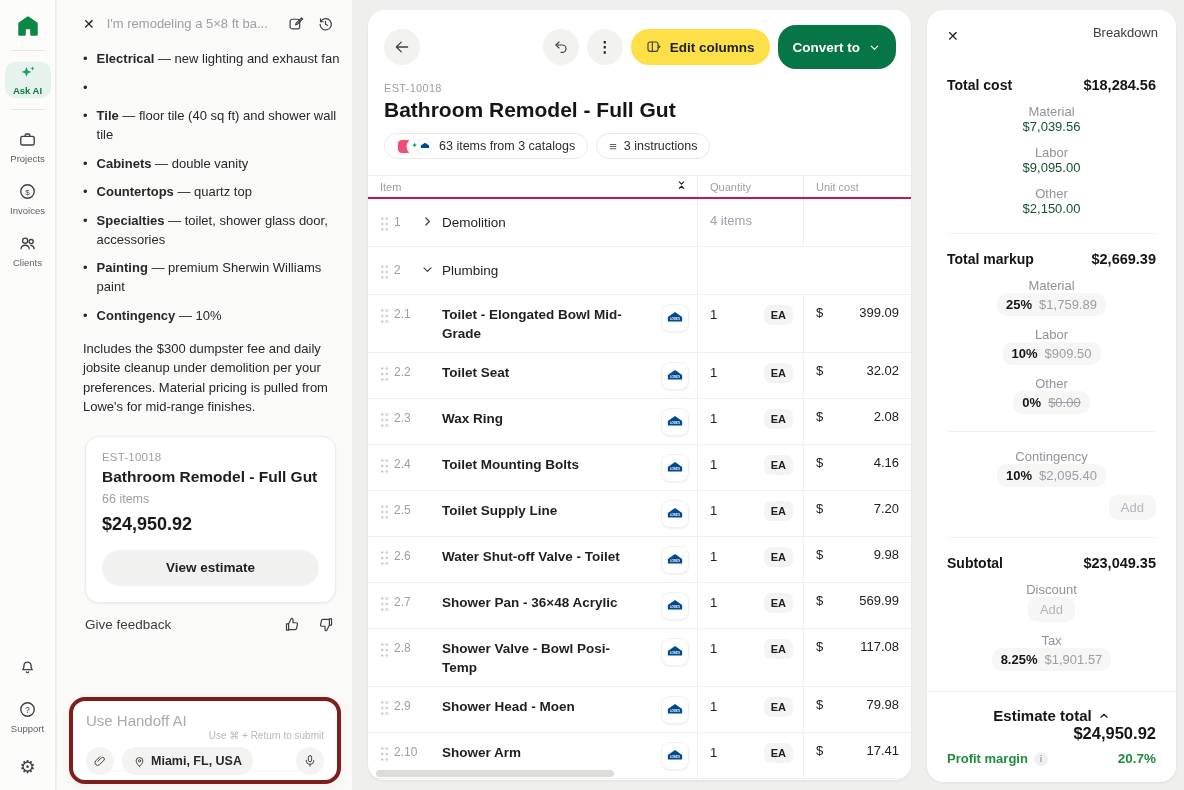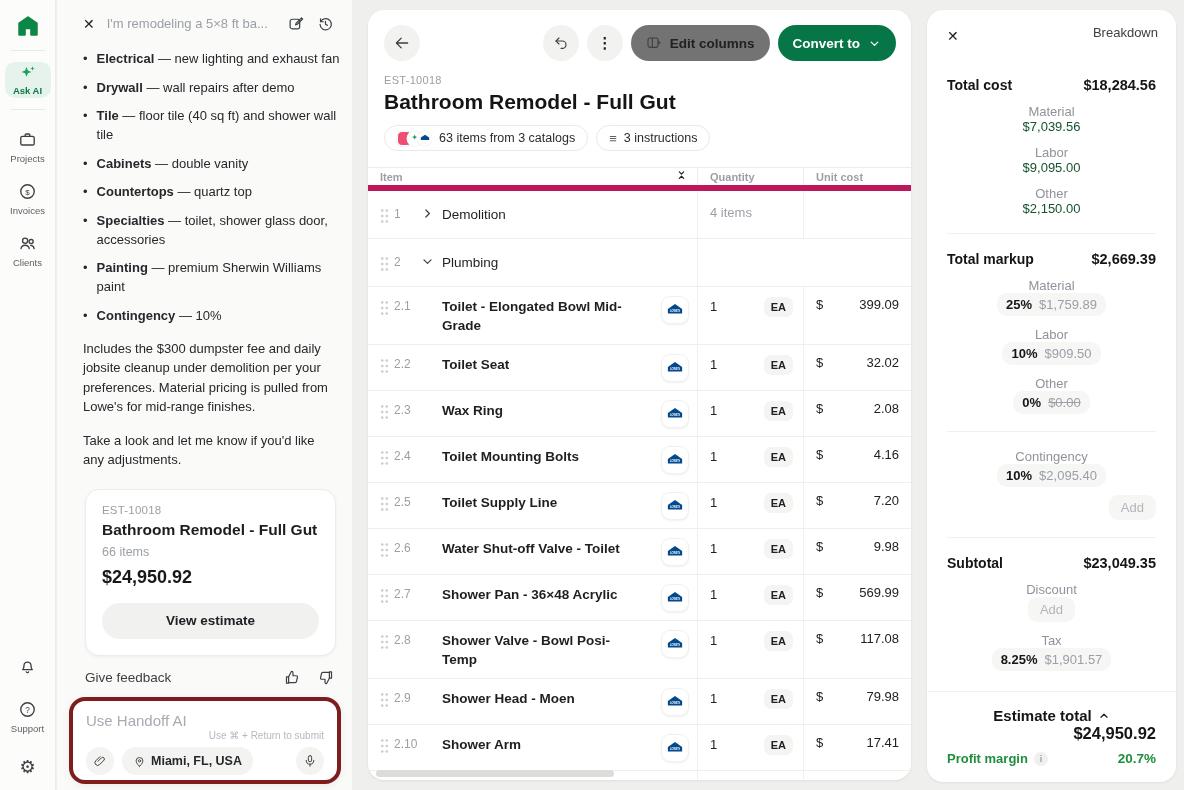--- a/index.html
+++ b/index.html
@@ -77,46 +77,46 @@
   .main {
     position:absolute; left:368px; top:10px; width:543px; height:770px;
     background:#fff; border-radius:16px; box-shadow:0 1px 3px rgba(0,0,0,.07); overflow:hidden;
   }
   .m-head { padding:15px 15px 0 16px; }
   .m-toolbar { display:flex; align-items:center; }
   .circle-btn { width:36px; height:36px; border-radius:50%; background:#f2f2f0; display:flex; align-items:center; justify-content:center; cursor:pointer; }
   .tb-right { margin-left:auto; display:flex; align-items:center; gap:8px; }
   .dots-glyph { font-size:15px; font-weight:700; color:#202124; letter-spacing:0; }
   .pill-btn {
-    height:36px; border-radius:18px; background:#737373; border:none; cursor:pointer;
+    height:36px; border-radius:18px; background:#fde047; border:none; cursor:pointer;
     display:flex; align-items:center; gap:8px; padding:0 15px;
     font-family:inherit; font-size:13.5px; font-weight:700; color:#202124;
   }
   .convert-btn {
-    height:36px; border-radius:18px; background:#077647; border:none; cursor:pointer;
+    height:44px; border-radius:18px; background:#077647; border:none; cursor:pointer;
     display:flex; align-items:center; gap:8px; padding:0 15px;
     font-family:inherit; font-size:13.5px; font-weight:700; color:#fff;
   }
   .m-code { font-size:11px; color:#9ba0a6; margin-top:13px; letter-spacing:.3px; }
   .m-title { font-size:21px; font-weight:800; color:#141517; margin-top:4px; }
   .m-badges { display:flex; gap:8px; margin-top:11px; }
   .badge-pill {
     height:26px; border:1px solid #e9e9e7; border-radius:13px; background:#fff; cursor:pointer;
     display:flex; align-items:center; gap:7px; padding:0 12px; font-size:12.5px; color:#2a2c2e;
   }
   .cat-icons { display:flex; }
   .cat { width:15px; height:15px; border-radius:50%; border:1.5px solid #fff; display:flex; align-items:center; justify-content:center; background:#fff; box-shadow:0 0 0 .5px #eee; }
   .cat + .cat { margin-left:-5px; }
   .cat.c1 { background:#ef4e74; border-radius:5px; }
   .cat.c2 .spk { color:#18a15e; font-size:8px; line-height:8px; }
   .instr-glyph { font-size:13px; color:#5f6368; }
 
   .table { margin-top:16px; border-top:1px solid #ececea; }
   .thead, .trow { display:grid; grid-template-columns:329px 106px 108px; }
-  .thead { height:23px; align-items:center; border-bottom:6px solid #be185d; color:#9ba0a6; font-size:11px;font-weight:bold; }
+  .thead { height:23px; align-items:center; border-bottom:2px solid #be185d; color:#9ba0a6; font-size:11px; }
   .th { display:flex; align-items:center; height:100%; padding-left:12px; }
   .th + .th { border-left:1px solid #ececea; }
   .th .unfold { margin-left:auto; margin-right:9px; }
   .trow { border-bottom:1px solid #efefee; }
   .cell { display:flex; align-items:flex-start; }
   .c-item { padding:10px 9px 9px 12px; }
   .c-qty  { padding:10px 10px 9px 12px; border-left:1px solid #f0f0ee; }
   .c-cost { padding:10px 12px 9px 12px; border-left:1px solid #f0f0ee; justify-content:space-between; font-size:13px; color:#202124; }
   .drag { width:14px; flex:none; margin-top:3px; }
   .rnum { width:27px; flex:none; font-size:12px; color:#9ba0a6; margin-top:2px; }
@@ -255,21 +255,20 @@
   </div>
 
   <ul class="bullets">
   <li>
         <span class="dot">•</span>
         <span class="bt"><b class="b-prefix">Electrical</b><span class="b-rest"> — new lighting and exhaust fan</span></span>
       </li>
 
   <li>
         <span class="dot">•</span>
-        <span class="bt"><b class="b-prefix">Drywall</b><span class="b-rest"> — wall repairs after demo</span></span>
       </li>
 
   <li>
         <span class="dot">•</span>
         <span class="bt"><b class="b-prefix">Tile</b><span class="b-rest"> — floor tile (40 sq ft) and shower wall tile</span></span>
       </li>
 
   <li>
         <span class="dot">•</span>
         <span class="bt"><b class="b-prefix">Cabinets</b><span class="b-rest"> — double vanity</span></span>
@@ -290,21 +289,20 @@
         <span class="bt"><b class="b-prefix">Painting</b><span class="b-rest"> — premium Sherwin Williams paint</span></span>
       </li>
 
   <li>
         <span class="dot">•</span>
         <span class="bt"><b class="b-prefix">Contingency</b><span class="b-rest"> — 10%</span></span>
       </li>
 </ul>
 
   <p class="chat-para">Includes the $300 dumpster fee and daily jobsite cleanup under demolition per your preferences. Material pricing is pulled from Lowe's for mid-range finishes.</p>
-  <p class="chat-para">Take a look and let me know if you'd like any adjustments.</p>
 
   <div class="est-card">
     <div class="est-code">EST-10018</div>
     <div class="est-title">Bathroom Remodel - Full Gut</div>
     <div class="est-items">66 items</div>
     <div class="est-total">$24,950.92</div>
     <button class="view-btn">View estimate</button>
   </div>
 
   <div class="feedback">

